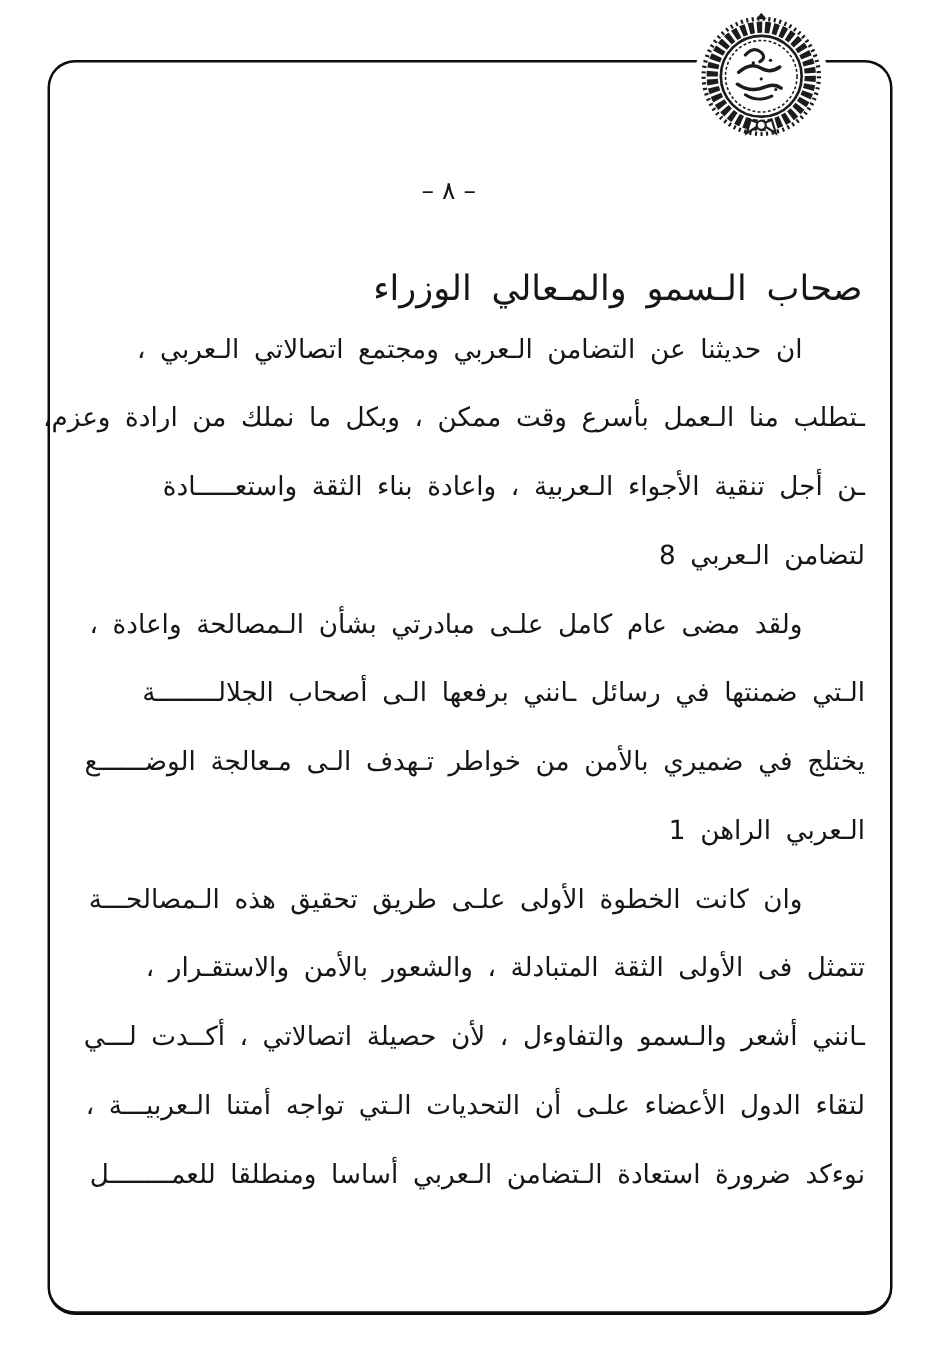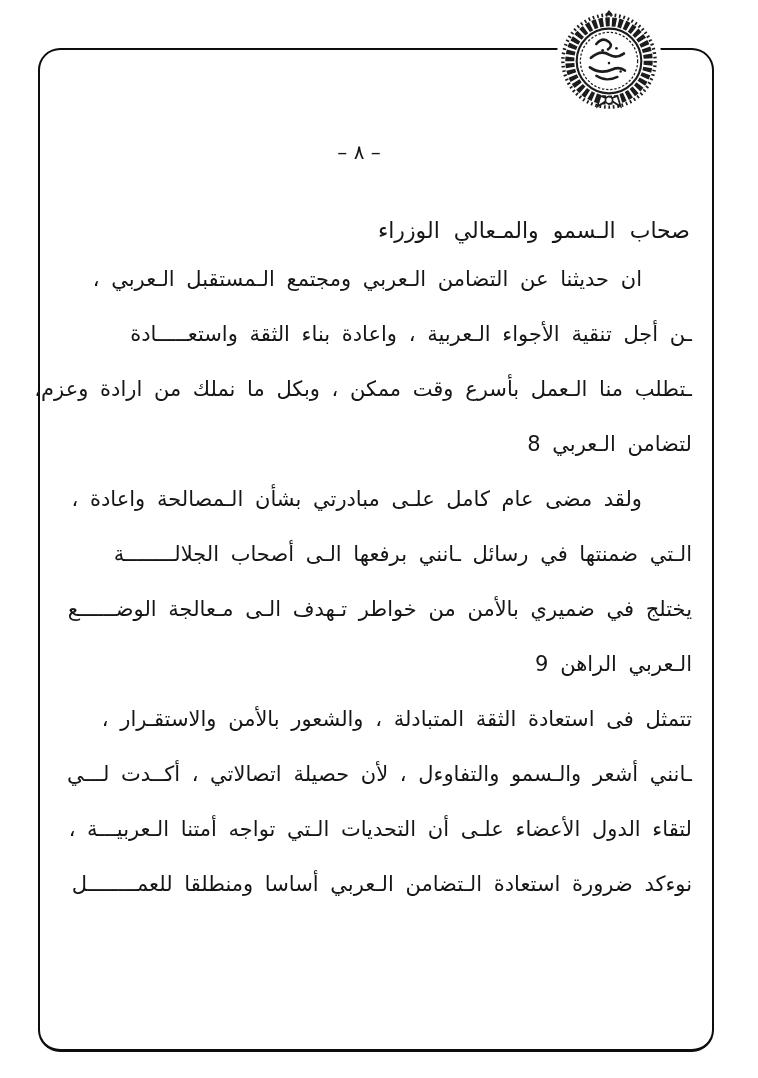--- a/index.html
+++ b/index.html
@@ -37,21 +37,21 @@
     text-align:center;
     font-size:20px;
     letter-spacing:6px;
     padding-right:40px;
     box-sizing:border-box;
   }
   #heading{
     position:absolute;
     top:203px; right:68px; left:60px;
     height:55px; line-height:55px;
-    font-size:22px;
+    font-size:28px;
     word-spacing:7px;
     text-align:right;
     white-space:nowrap;
   }
   #bodytext{
     position:absolute;
     top:252px;
     right:66px;
     left:48px;
     font-size:21px;
@@ -99,27 +99,28 @@
 
       <path d="M46 7 l4 -5 l4 5 z" fill="#1c1c1c"></path>
     </svg>
   </div>
 
   <div id="pagenum">– ٨ –</div>
 
   <div id="heading">صحاب الـسمو والمـعالي الوزراء</div>
 
   <div id="bodytext">
-    <div class="tline indent">ان حديثنا  عن التضامن الـعربي ومجتمع الـمستقبل الـعربي ،</div>
+    <div class="tline indent">ان حديثنا  عن التضامن الـعربي ومجتمع اتصالاتي الـعربي ،</div>
+    <div class="tline">ـتطلب منا الـعمل بأسرع وقت ممكن ، وبكل ما  نملك من ارادة وعزم،</div>
     <div class="tline">ـن أجل تنقية الأجواء الـعربية ، واعادة بناء الثقة واستعـــــادة</div>
-    <div class="tline">ـتطلب منا الـعمل بأسرع وقت ممكن ، وبكل ما  نملك من ارادة وعزم،</div>
     <div class="tline">لتضامن الـعربي 8</div>
     <div class="tline indent">ولقد مضى عام كامل علـى مبادرتي بشأن الـمصالحة واعادة ،</div>
     <div class="tline">الـتي ضمنتها في رسائل ـانني برفعها الـى أصحاب الجلالــــــــة</div>
     <div class="tline">يختلج في ضميري بالأمن من خواطر تـهدف الـى مـعالجة الوضــــــع</div>
-    <div class="tline">الـعربي الراهن 9</div>
-    <div class="tline">تتمثل فى استعادة الثقة المتبادلة ، والشعور بالأمن والاستقـرار ،</div>
+    <div class="tline">الـعربي الراهن 1</div>
+    <div class="tline indent">وان كانت الخطوة الأولى علـى طريق تحقيق هذه الـمصالحـــة</div>
+    <div class="tline">تتمثل فى الأولى الثقة المتبادلة ، والشعور بالأمن والاستقـرار ،</div>
     <div class="tline">ـانني أشعر والـسمو والتفاوءل ، لأن حصيلة اتصالاتي ، أكــدت لـــي</div>
     <div class="tline">لتقاء  الدول الأعضاء  علـى أن التحديات الـتي تواجه أمتنا الـعربيـــة ،</div>
     <div class="tline">نوءكد ضرورة استعادة الـتضامن الـعربي أساسا  ومنطلقا  للعمــــــــل</div>
   </div>
 
 </div>
 
 </body></html>

